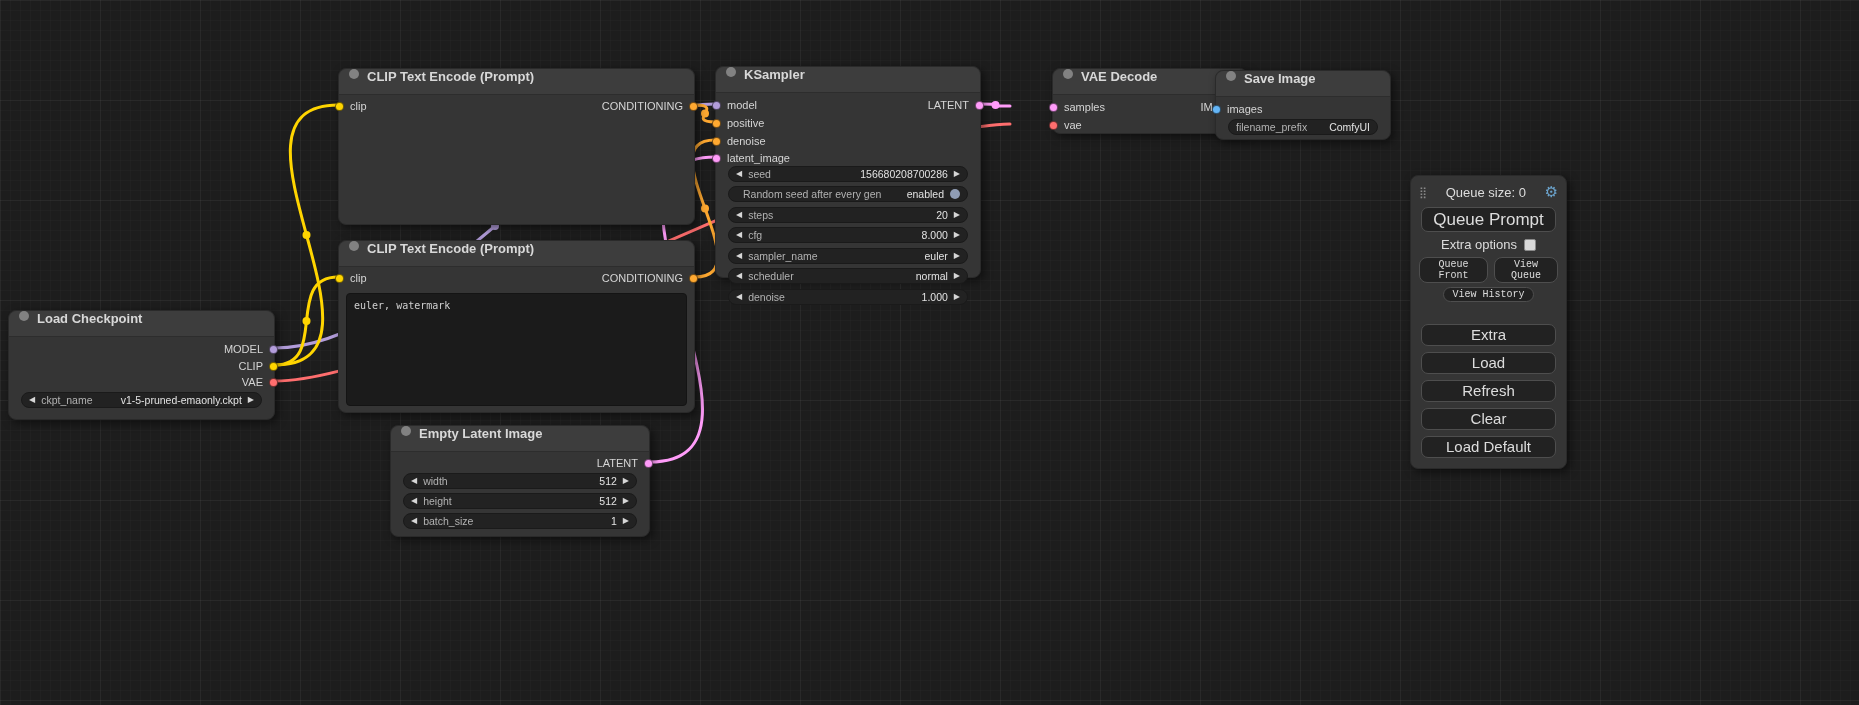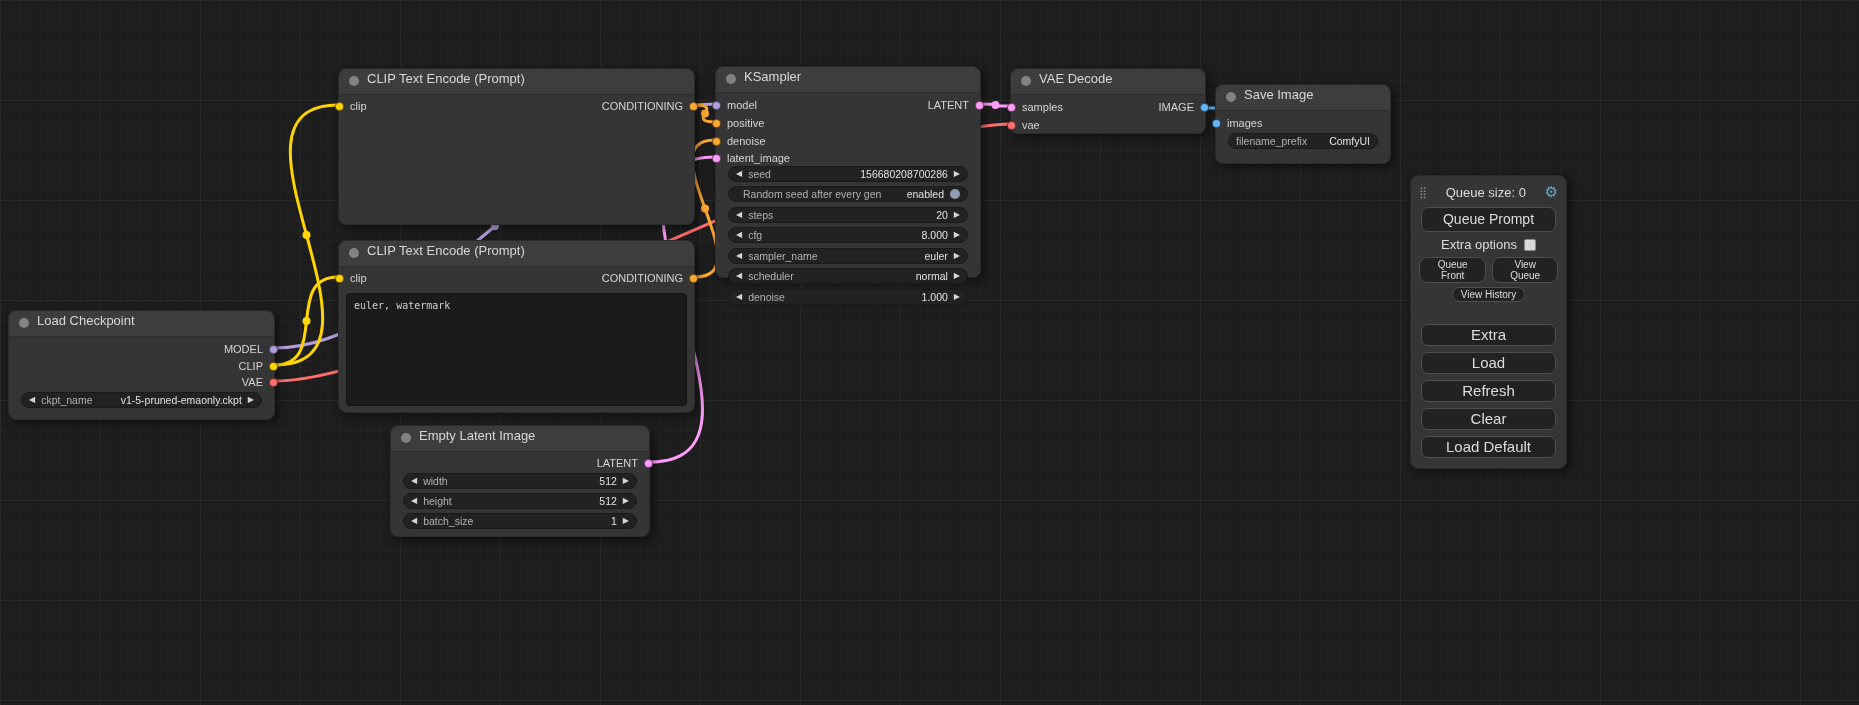--- a/index.html
+++ b/index.html
@@ -15,22 +15,22 @@
     background-size:100px 100px,100px 100px,10px 10px,10px 10px;
     font-family:"Liberation Sans", sans-serif;
   }
   #wire-layer { position:absolute; left:0; top:0; z-index:1; }
 
   .node {
     position:absolute; z-index:2; background:#353535; border-radius:8px;
     box-shadow:3px 3px 8px rgba(0,0,0,0.5); border:1px solid #2a2a2a;
   }
   .node-title {
-    height:26px; display:flex; align-items:flex-end; gap:8px; padding:8px 10px;
-    background:#3d3d3d; border-radius:8px 8px 0 0; border-bottom:1px solid #2d2d2d;
+    height:26px; display:flex; align-items:flex-start; gap:8px; padding:0 10px;
+    background:#3d3d3d; border-radius:8px 8px 0 0; border-bottom:1px solid #2d2d2d;font-weight:bold;
   }
   .title-dot { width:10px; height:10px; border-radius:50%; background:#828282; flex:0 0 auto; }
   .title-text { font-size:13px; color:#d8d8d8; white-space:nowrap; }
 
   .slot { position:absolute; height:16px; display:flex; align-items:center; gap:6px; font-size:11px; color:#d5d5d5; }
   .slot.in  { left:-4px; }
   .slot.out { right:-4px; }
   .dot { width:9px; height:9px; border-radius:50%; border:1px solid rgba(0,0,0,0.55); flex:0 0 auto; }
 
   .widget {
@@ -55,26 +55,26 @@
     box-shadow:3px 3px 9px rgba(0,0,0,0.55); padding:4px 0 10px; color:#dddddd;
   }
   .menu-header { display:flex; align-items:center; padding:3px 8px 4px; }
   .drag-handle { font-size:11px; color:#8a8a8a; cursor:grab; }
   .queue-size { flex:1; text-align:center; font-size:13px; color:#dddddd; }
   .gear { font-size:15px; cursor:pointer; }
   .btn {
     display:block; background:#222222; border:1px solid #4e4e4e; border-radius:7px;
     color:#dddddd; text-align:center; cursor:pointer; user-select:none;
   }
-  .btn.queue-prompt { margin:2px 10px 5px; height:25px; line-height:23px; font-size:14px; }
+  .btn.queue-prompt { margin:2px 10px 5px; height:25px; line-height:23px; font-size:17px; }
   .btn.big { margin:6px 10px 0; height:22px; line-height:20px; font-size:15px; }
   .extra-row { display:flex; align-items:center; justify-content:center; gap:7px; font-size:13px; margin:3px 0 5px; }
   .checkbox { width:12px; height:12px; background:#d8d8d8; border:1px solid #8a8a8a; border-radius:2px; cursor:pointer; }
   .small-row { display:flex; justify-content:center; gap:6px; margin:0 8px 4px; }
-  .btn.small { display:inline-block; font-size:10px; padding:1px 8px; border-radius:8px; }
+  .btn.small { display:inline-block; font-size:10px; padding:1px 8px; border-radius:8px;font-family:Liberation Mono, monospace; }
   .menu-gap { height:12px; }
 </style>
 </head>
 <body>
 
 <div class="canvas">
 
   <svg id="wire-layer" width="1859" height="705">
       <path d="M 275 348 C 425 348 565 104 715 104" stroke="#B39DDB" stroke-width="3" fill="none" stroke-linecap="round"></path>
       <circle cx="495" cy="226" r="4" fill="#B39DDB"></circle>
@@ -242,40 +242,40 @@
       <span class="arrow">▶</span>
     </div>
     <div class="widget" style="top:222px">
       <span class="arrow">◀</span>
       <span class="w-label">denoise</span>
       <span class="w-value">1.000</span>
       <span class="arrow">▶</span>
     </div>
   </div>
 
-  <div class="node" style="left:1010px;top:68px;width:196px;height:66px">
+  <div class="node" style="left:1052px;top:68px;width:196px;height:66px">
     <div class="node-title">
       <span class="title-dot"></span>
       <span class="title-text">VAE Decode</span>
     </div>
     <div class="slot in" style="top:30px">
       <span class="dot" style="background: rgb(255, 156, 249);"></span>
       <span>samples</span>
     </div>
     <div class="slot in" style="top:48px">
       <span class="dot" style="background: rgb(255, 110, 110);"></span>
       <span>vae</span>
     </div>
     <div class="slot out" style="top:30px">
       <span>IMAGE</span>
       <span class="dot" style="background: rgb(100, 181, 246);"></span>
     </div>
   </div>
 
-  <div class="node" style="left:1215px;top:84px;width:176px;height:80px">
+  <div class="node" style="left:1215px;top:70px;width:176px;height:70px">
     <div class="node-title">
       <span class="title-dot"></span>
       <span class="title-text">Save Image</span>
     </div>
     <div class="slot in" style="top:30px">
       <span class="dot" style="background: rgb(100, 181, 246);"></span>
       <span>images</span>
     </div>
     <div class="widget" style="top:48px">
       <span class="w-label">filename_prefix</span>

